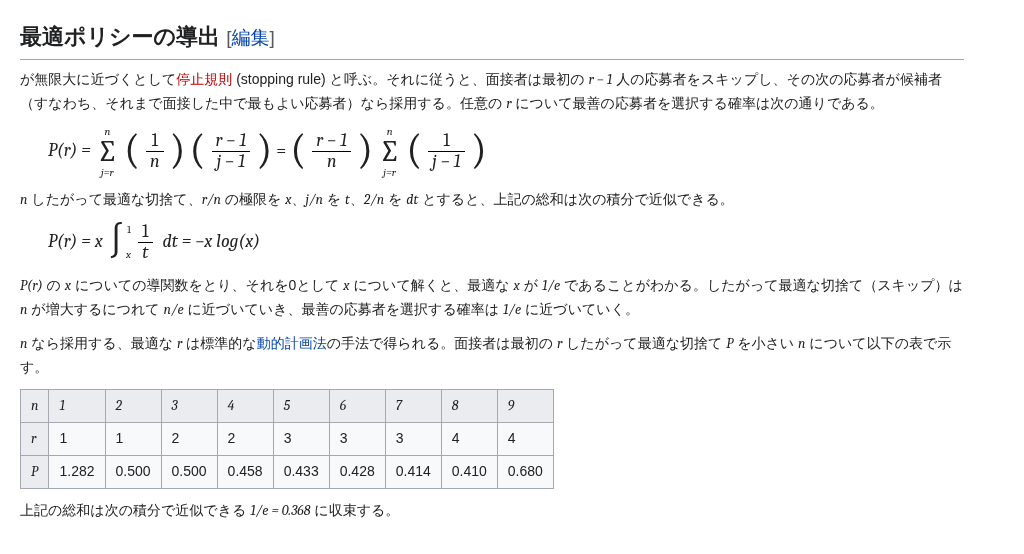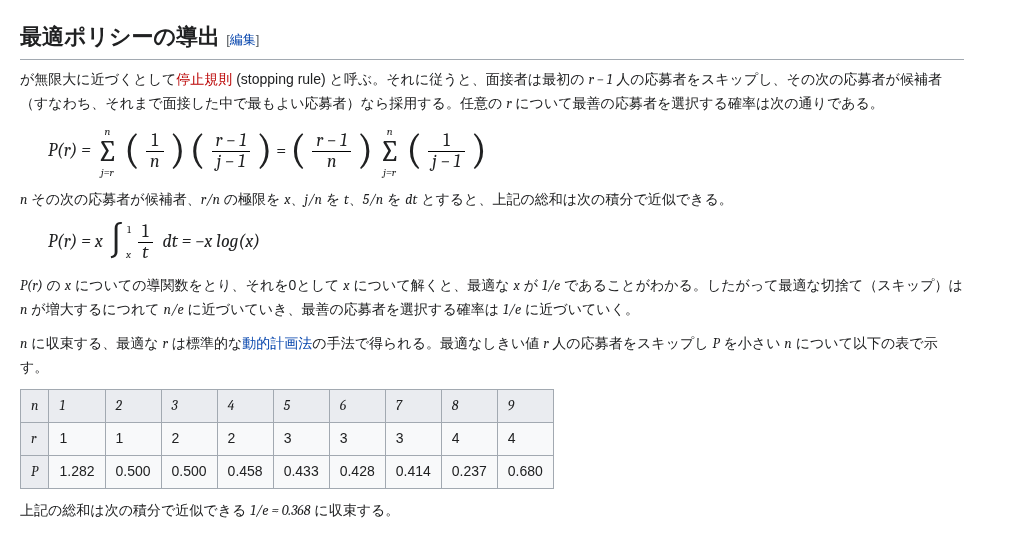--- a/index.html
+++ b/index.html
@@ -15,21 +15,21 @@
   }
   h2 {
     font-size: 22px;
     font-weight: 600;
     margin: 0 0 6px 0;
     padding-bottom: 4px;
     border-bottom: 1px solid #a2a9b1;
     font-family: inherit;
   }
   .edit {
-    font-size: 13px;
+    font-size: 19px;
     font-weight: normal;
     color: #54595d;
   }
   .edit a { color:#0645ad; text-decoration:none; }
   p { margin: 8px 0 10px 0; }
   a.internal { color:#0645ad; text-decoration:none; }
   a.redlink { color:#ba0000; text-decoration:none; }
   .mbox {
     margin: 4px 0 10px 28px;
     font-family: Cambria, "Times New Roman", serif;
@@ -109,40 +109,40 @@
     <span class="lim mv">n</span>
     <span class="sigma">∑</span>
     <span class="lim mv">j=r</span>
   </span>
   <span class="bigparen">(</span>
   <span class="frac"><span class="num">1</span><span class="den mv">j − 1</span></span>
   <span class="bigparen">)</span>
 </div>
 
 <p>
-  <span class="mi">n</span><span> その次の応募者が候補者、</span><span class="mi">r/n</span><span> の極限を </span><span class="mi">x</span><span>、</span><span class="mi">j/n</span><span> を </span><span class="mi">t</span><span>、</span><span class="mi">5/n</span><span> を </span><span class="mi">dt</span><span> とすると、上記の総和は次の積分で近似できる。</span>
+  <span class="mi">n</span><span> したがって最適な切捨て、</span><span class="mi">r/n</span><span> の極限を </span><span class="mi">x</span><span>、</span><span class="mi">j/n</span><span> を </span><span class="mi">t</span><span>、</span><span class="mi">2/n</span><span> を </span><span class="mi">dt</span><span> とすると、上記の総和は次の積分で近似できる。</span>
 </p>
 
 <div class="mbox">
   <span class="mv">P(r) = x</span>
   <span class="intwrap">
     <span class="ul u">1</span>
     <span class="intch">∫</span>
     <span class="ul l mv">x</span>
   </span>
   <span class="frac" style="margin-left:8px;"><span class="num">1</span><span class="den mv">t</span></span>
   <span class="mv" style="margin-left:4px;">dt = −x log(x)</span>
 </div>
 
 <p>
   <span class="mi">P(r)</span><span> の </span><span class="mi">x</span><span> についての導関数をとり、それを0として </span><span class="mi">x</span><span> について解くと、最適な </span><span class="mi">x</span><span> が </span><span class="mi">1/e</span><span> であることがわかる。したがって最適な切捨て（スキップ）は </span><span class="mi">n</span><span> が増大するにつれて </span><span class="mi">n/e</span><span> に近づいていき、最善の応募者を選択する確率は </span><span class="mi">1/e</span><span> に近づいていく。</span>
 </p>
 
 <p>
-  <span class="mi">n</span><span> に収束する、最適な </span><span class="mi">r</span><span> は標準的な</span><a href="#" class="internal">動的計画法</a><span>の手法で得られる。最適なしきい値 </span><span class="mi">r</span><span> 人の応募者をスキップし </span><span class="mi">P</span><span> を小さい </span><span class="mi">n</span><span> について以下の表で示す。</span>
+  <span class="mi">n</span><span> なら採用する、最適な </span><span class="mi">r</span><span> は標準的な</span><a href="#" class="internal">動的計画法</a><span>の手法で得られる。面接者は最初の </span><span class="mi">r</span><span> したがって最適な切捨て </span><span class="mi">P</span><span> を小さい </span><span class="mi">n</span><span> について以下の表で示す。</span>
 </p>
 
 <table class="wikitable">
   <tbody>
       <tr>
     <th>n</th>
     <th>1</th>
     <th>2</th>
     <th>3</th>
     <th>4</th>
@@ -166,21 +166,21 @@
   </tr>
   <tr>
     <th>P</th>
     <td>1.282</td>
     <td>0.500</td>
     <td>0.500</td>
     <td>0.458</td>
     <td>0.433</td>
     <td>0.428</td>
     <td>0.414</td>
-    <td>0.237</td>
+    <td>0.410</td>
     <td>0.680</td>
   </tr>
 </tbody>
   </table>
 
 <p>
   <span>上記の総和は次の積分で近似できる </span><span class="mi">1/e ≈ 0.368</span><span> に収束する。</span>
 </p>
 
 </body></html>

